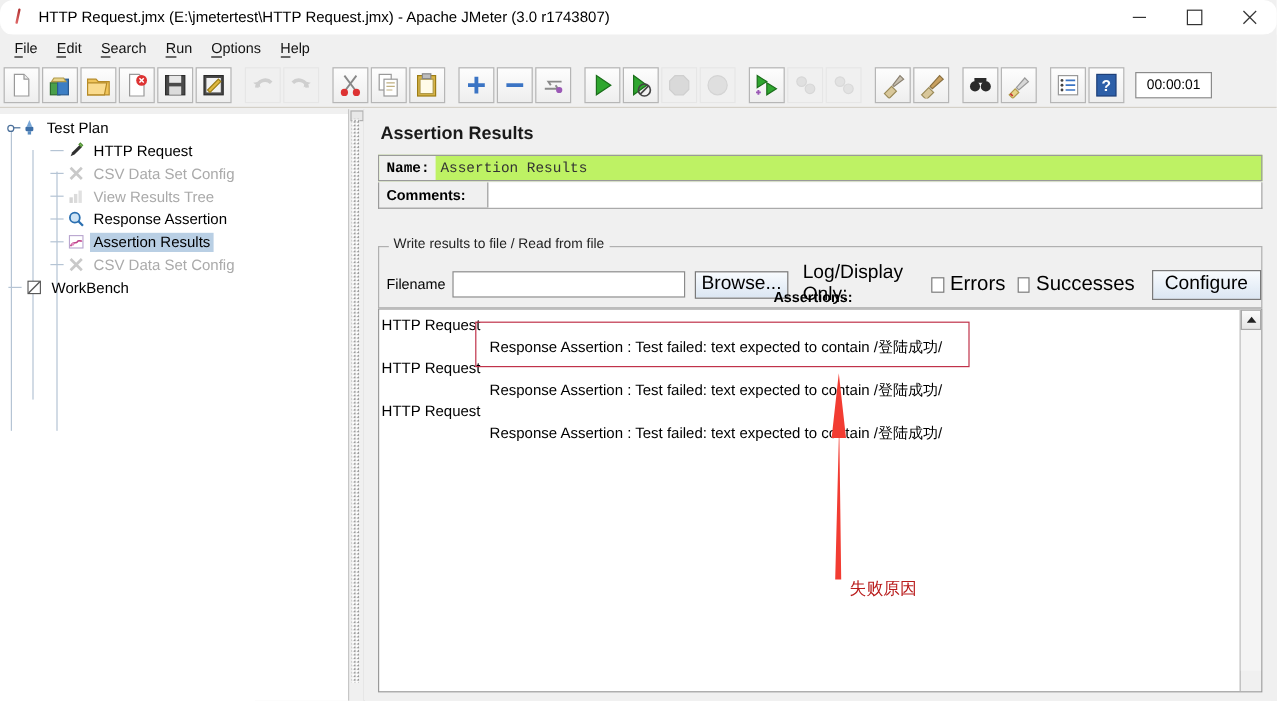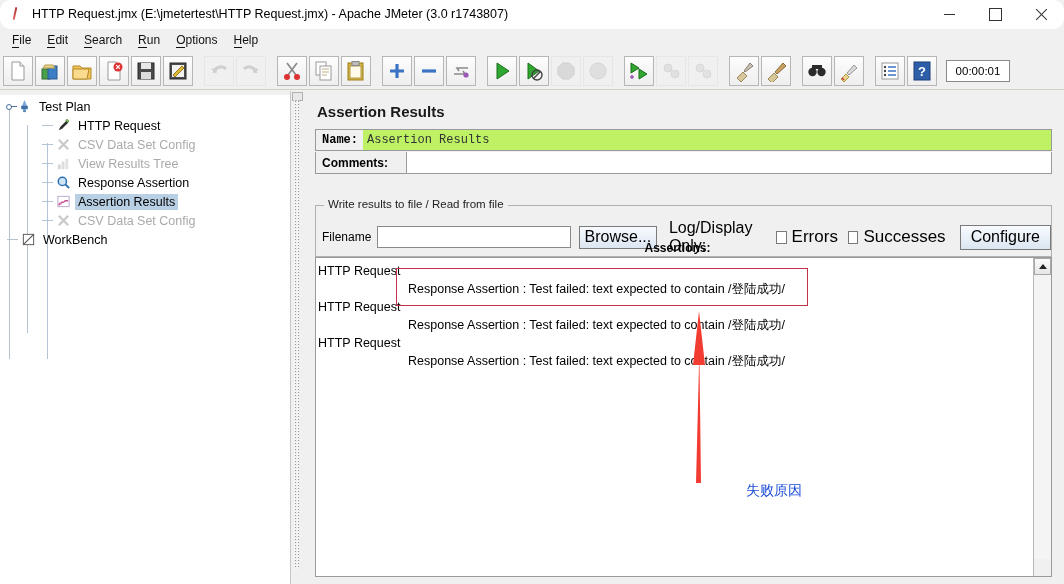--- a/index.html
+++ b/index.html
@@ -301,24 +301,23 @@
   
   .ann-box {
     position: absolute;
     border: 1px solid #c0324a;
     box-sizing: border-box;
     pointer-events: none;
   }
   .ann-arrow { position: absolute; pointer-events: none; }
   .ann-text {
     position: absolute;
-    color: #1d4ed8;
+    color: #b91c1c;
     font-size: 14px;
     white-space: nowrap;
-    margin-left: 38px;
   }
 </style>
 </head>
 <body>
 
 <div id="app">
 
   <div class="titlebar">
     <div class="tb-appicon">
       <div class="feather"></div>

